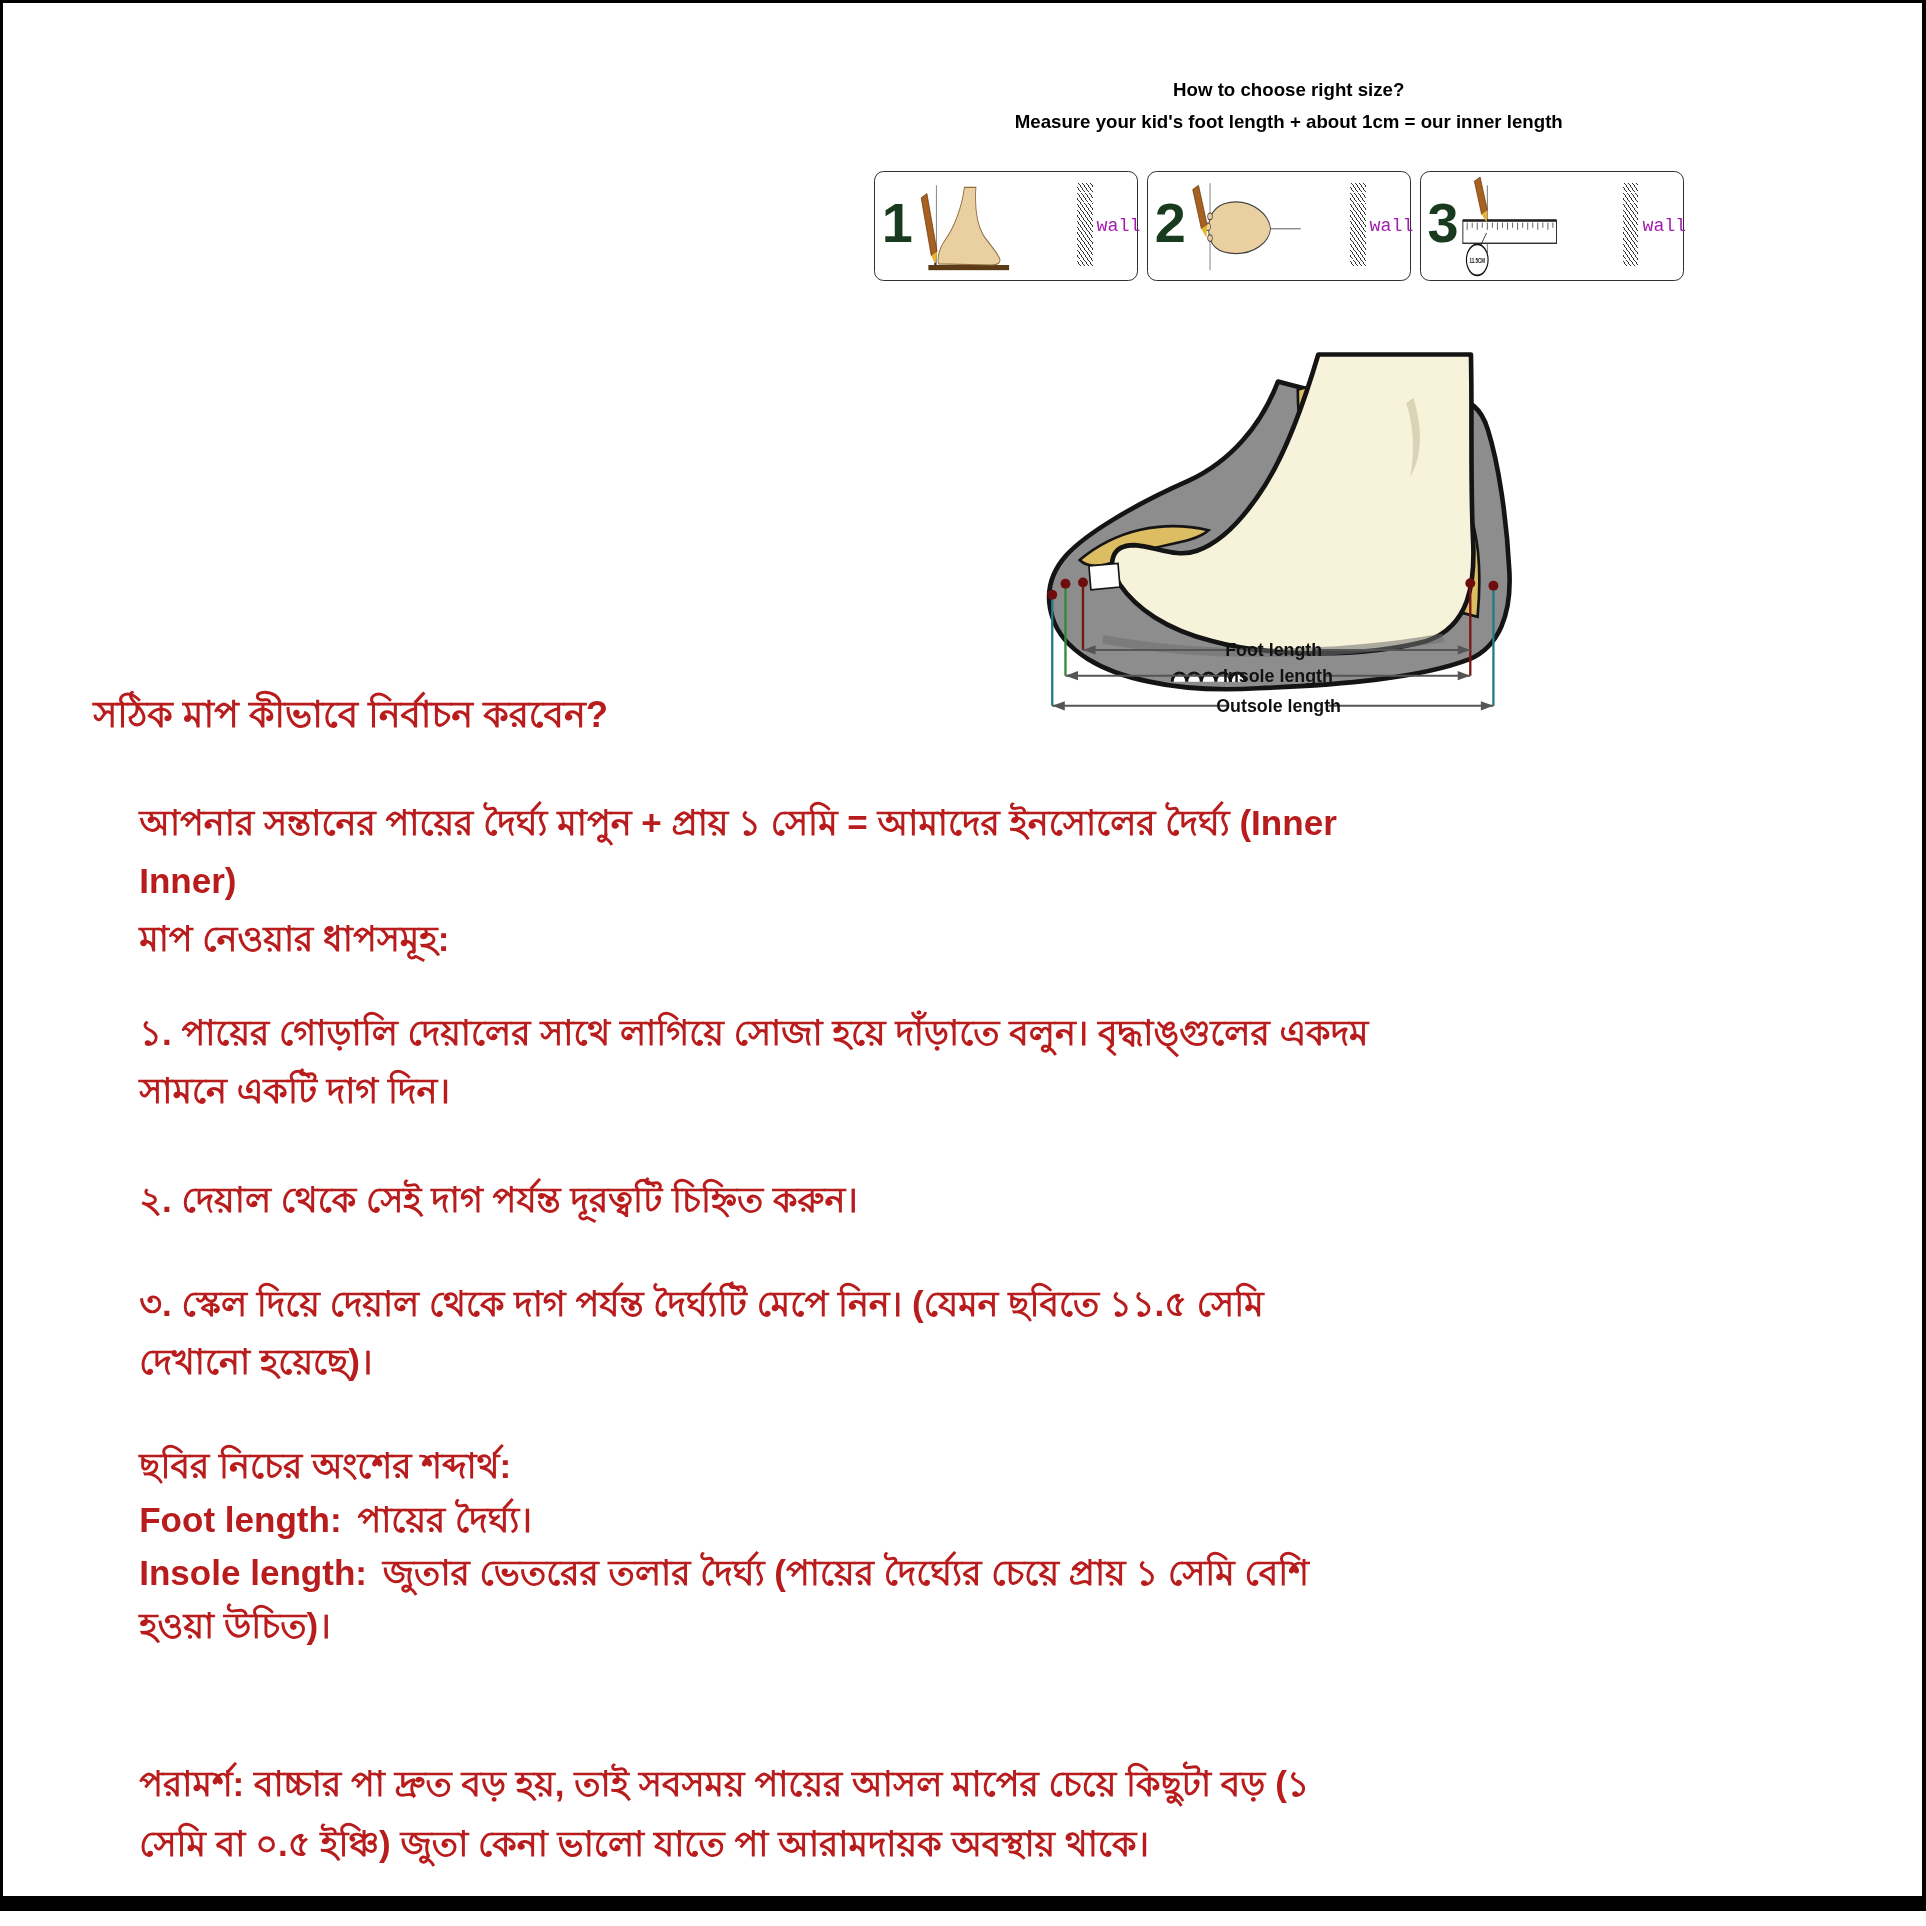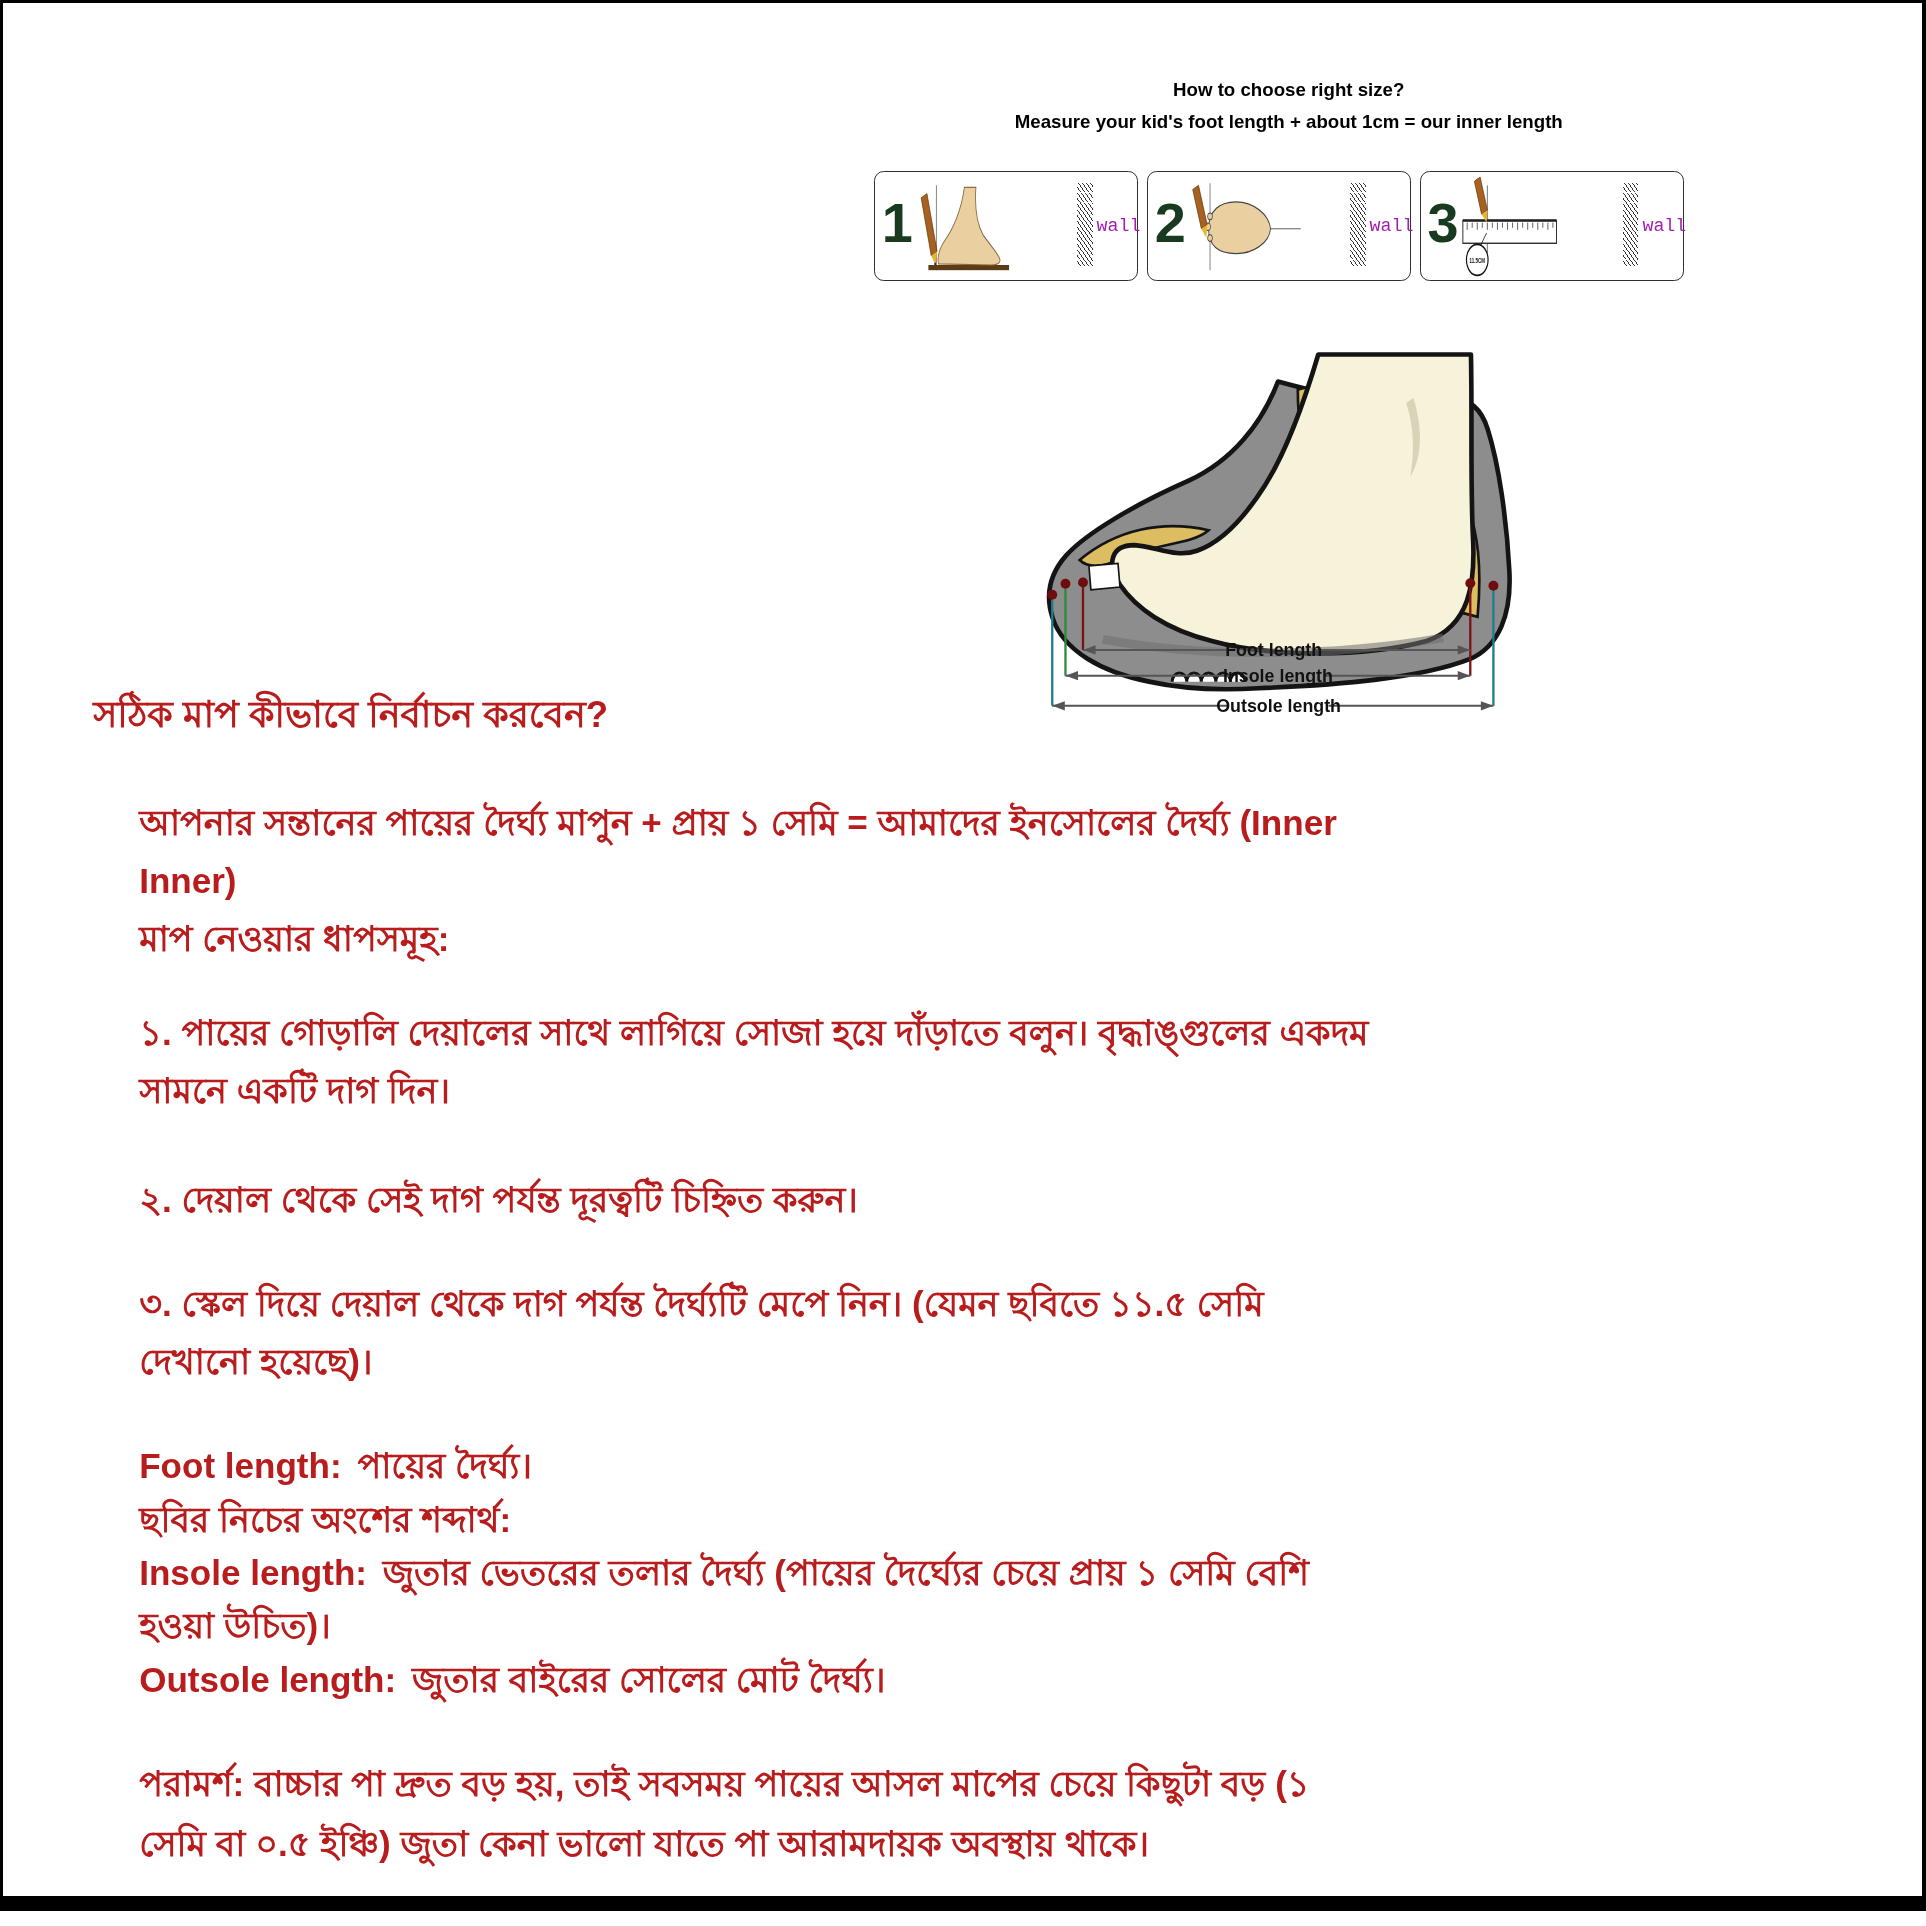--- a/index.html
+++ b/index.html
@@ -162,31 +162,28 @@
   <div class="txt para" style="top:61.7%">
     <div class="ln">২. দেয়াল থেকে সেই দাগ পর্যন্ত দূরত্বটি চিহ্নিত করুন।</div>
   </div>
 
   <div class="txt para" style="top:67.2%">
     <div class="ln">৩. স্কেল দিয়ে দেয়াল থেকে দাগ পর্যন্ত দৈর্ঘ্যটি মেপে নিন। (যেমন ছবিতে ১১.৫ সেমি</div>
     <div class="ln">দেখানো হয়েছে)।</div>
   </div>
 
   <div class="txt para glossary" style="top:75.9%">
+    <div class="ln">ছবির নিচের অংশের শব্দার্থ:</div>
     <div class="ln">
       <span class="term">Foot length:</span><span>পায়ের দৈর্ঘ্য।</span>
     </div>
-    <div class="ln">ছবির নিচের অংশের শব্দার্থ:</div>
     <div class="ln">
       <span class="term">Insole length:</span><span>জুতার ভেতরের তলার দৈর্ঘ্য (পায়ের দৈর্ঘ্যের চেয়ে প্রায় ১ সেমি বেশি</span>
     </div>
     <div class="ln">হওয়া উচিত)।</div>
-    <div class="ln">
-      <span class="term">Outsole length:</span><span>জুতার বাইরের সোলের মোট দৈর্ঘ্য।</span>
-    </div>
   </div>
 
   <div class="txt para advice" style="top:92.5%">
     <div class="ln">পরামর্শ: বাচ্চার পা দ্রুত বড় হয়, তাই সবসময় পায়ের আসল মাপের চেয়ে কিছুটা বড় (১</div>
     <div class="ln">সেমি বা ০.৫ ইঞ্চি) জুতা কেনা ভালো যাতে পা আরামদায়ক অবস্থায় থাকে।</div>
   </div>
 
 </div>
 
 

